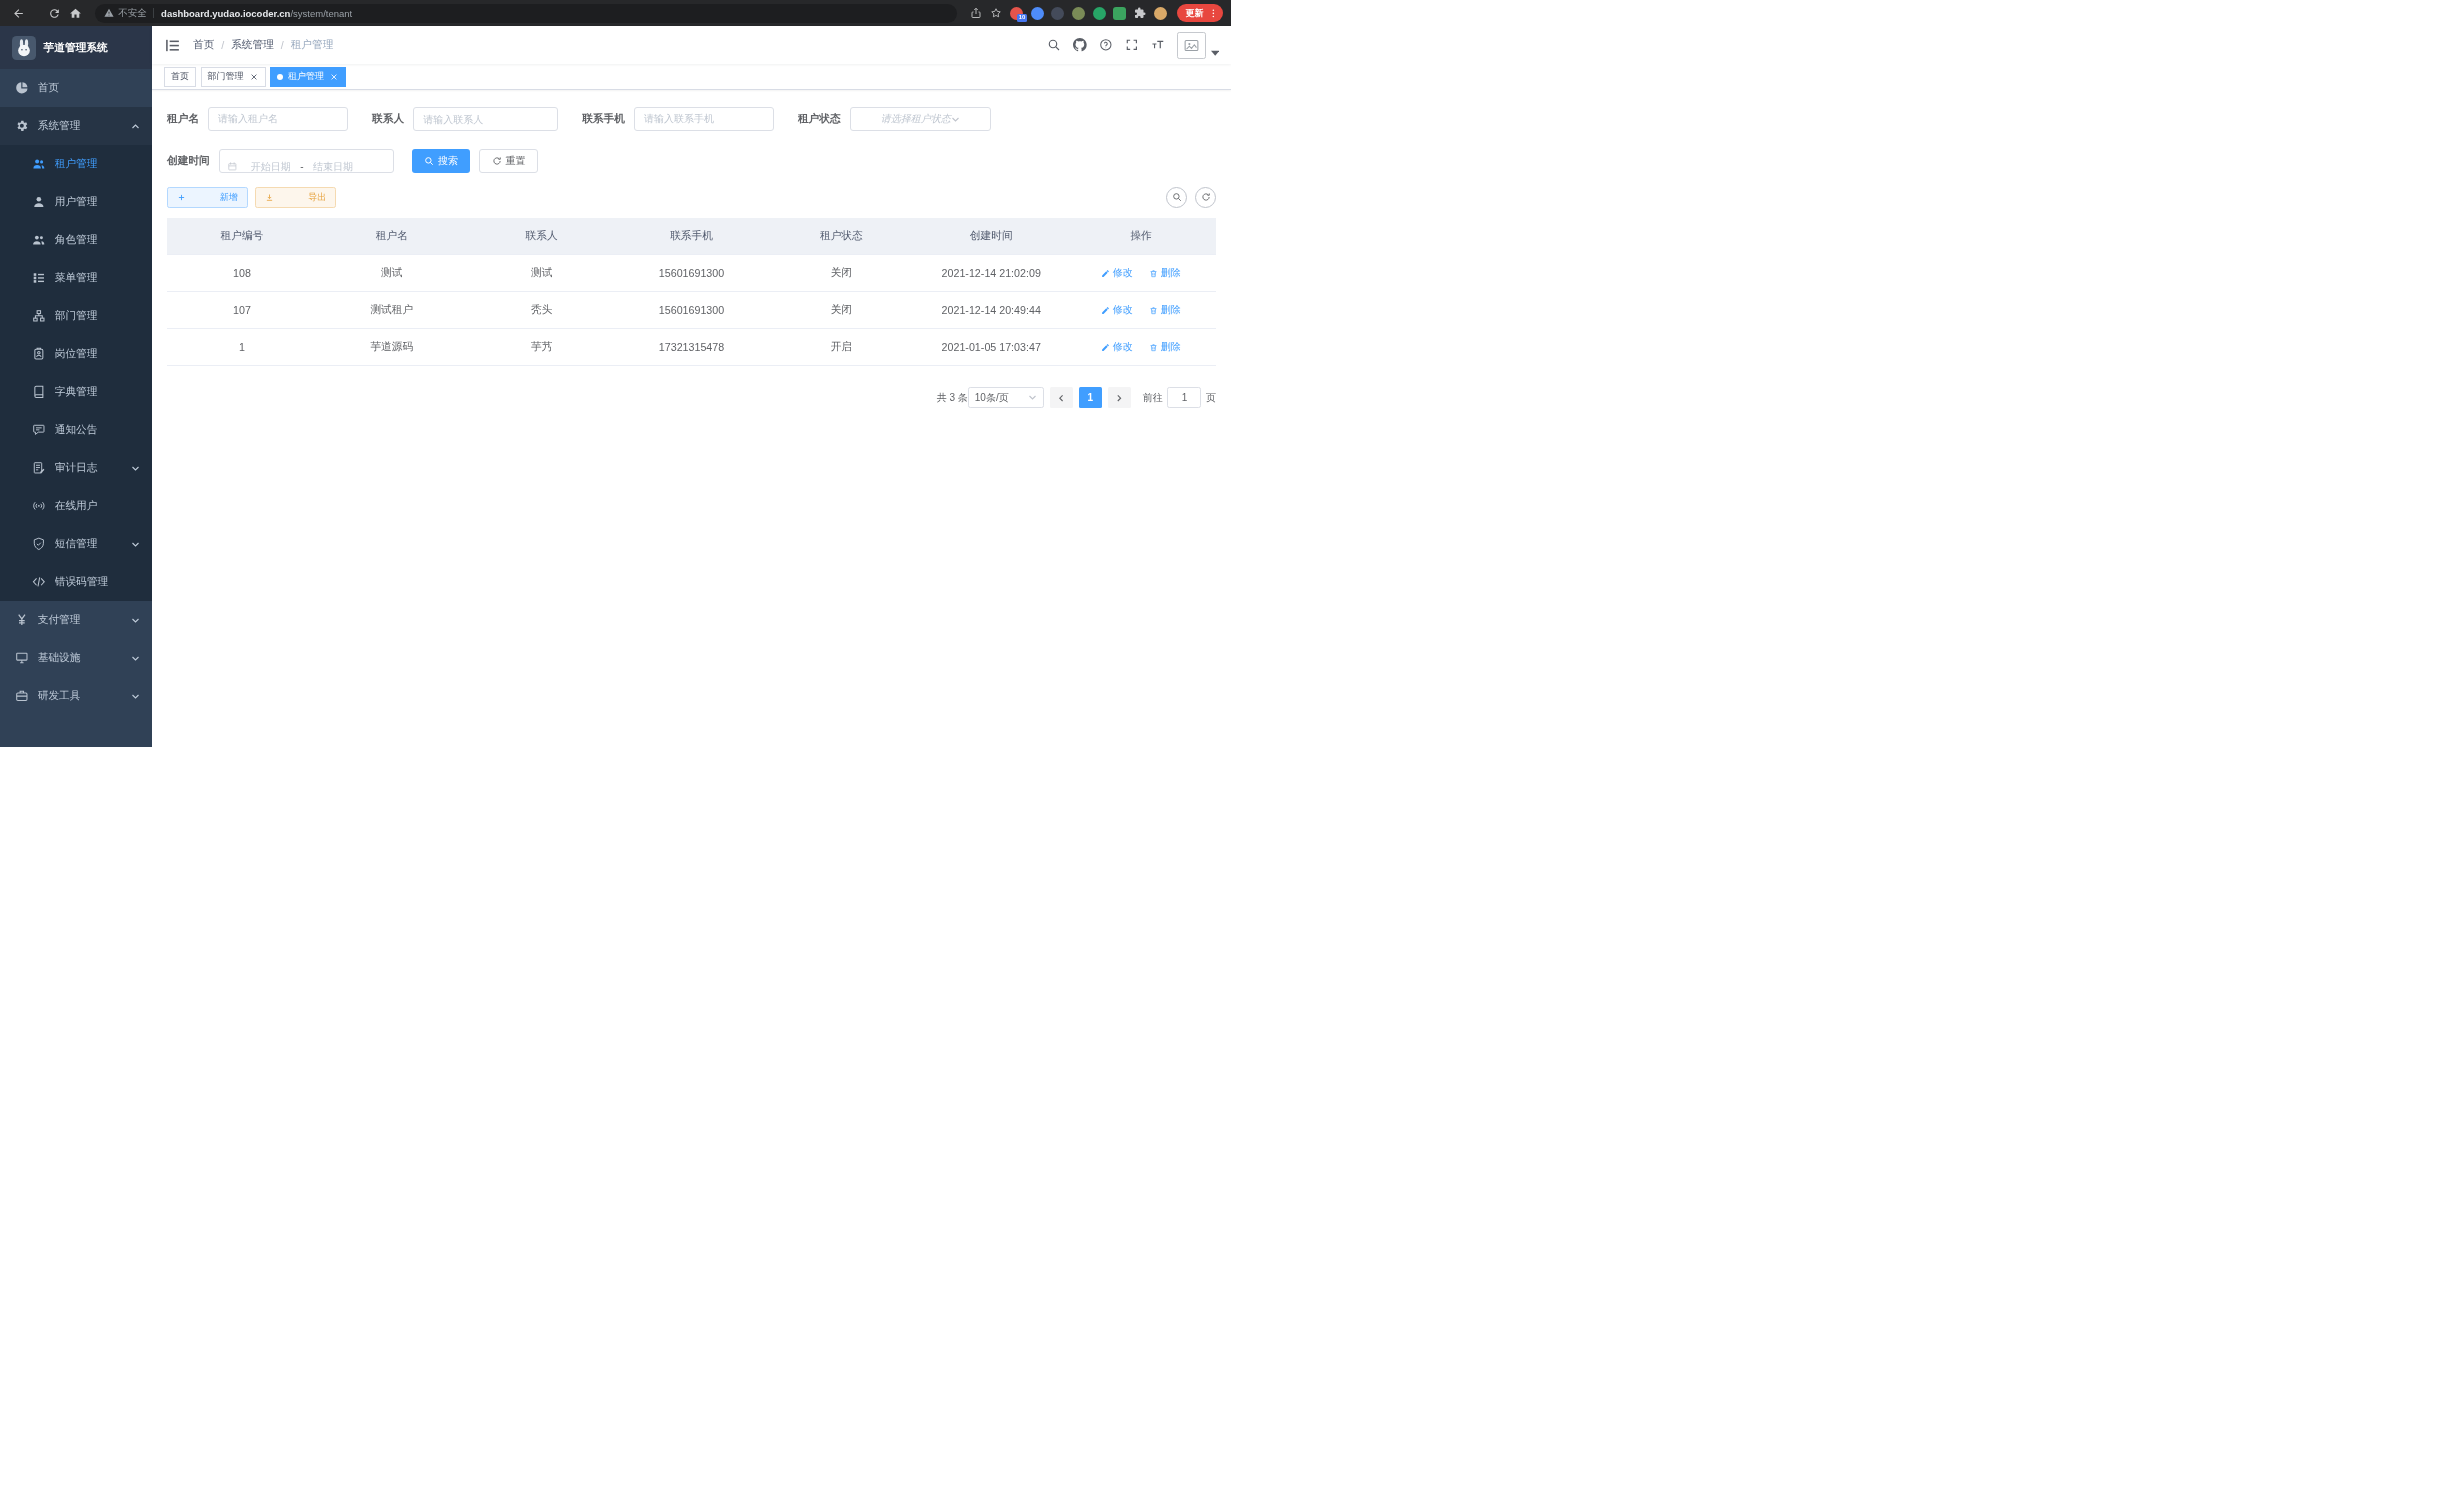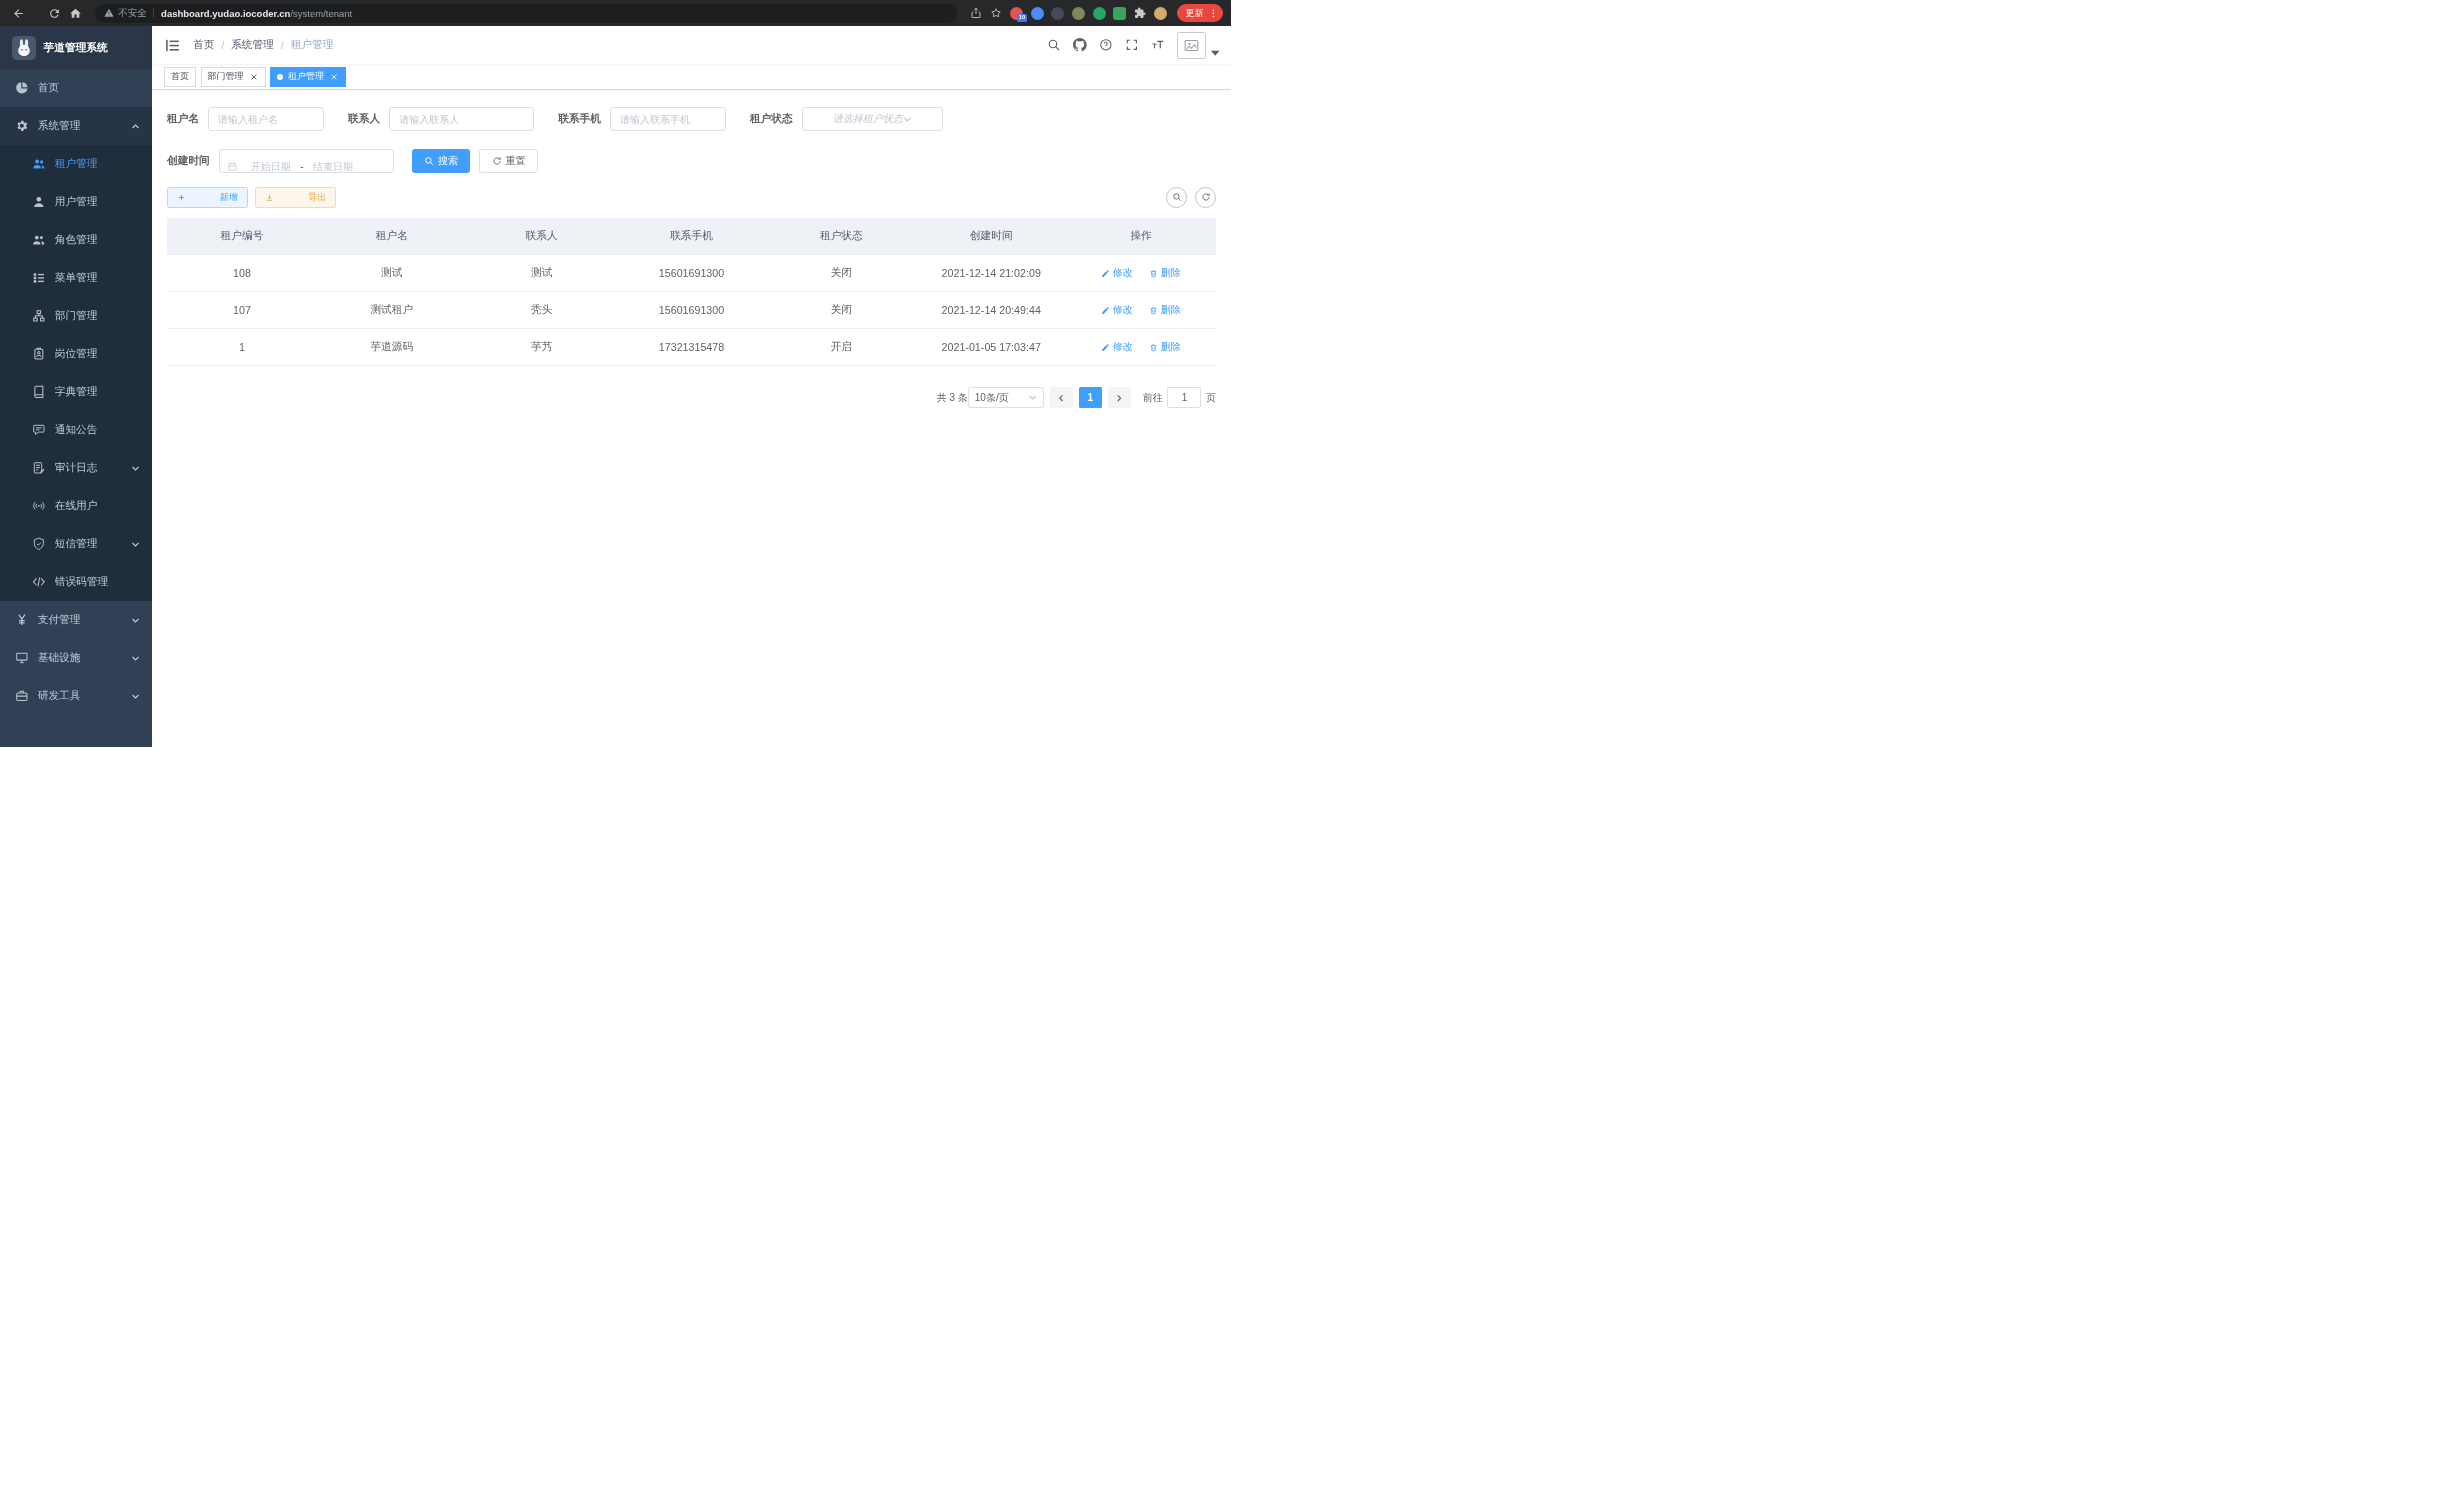--- a/index.html
+++ b/index.html
@@ -17,21 +17,21 @@
   .omnibox .sec-label { margin: 0 6px 0 4.6px; }
   .omnibox .divider { width: 0.8px; height: 10px; background: #3c4043; margin-right: 7.6px; }
   .omnibox .host { color: #e8eaed; font-weight: bold; }
   .omnibox .path { color: #9aa0a6; }
   .chrome-right { display: flex; align-items: center; flex: 0 0 auto; }
   .chrome-icon { width: 20px; height: 20px; display: flex; align-items: center; justify-content: center; color: #c8c9cb; }
   .chrome-icon svg { width: 12px; height: 12px; }
   .ext-dot { width: 13px; height: 13px; border-radius: 50%; margin: 0 3.8px; position: relative; flex: 0 0 auto; }
   .ext-badge { position: absolute; right: -3.8px; bottom: -2.3px; background: #4677f2; color: #fff; font-size: 6px; line-height: 7.6px; padding: 0 1.5px; border-radius: 1.5px; font-weight: bold; }
   .ext-square { border-radius: 3px; }
-  .update-btn { height: 17.5px; background: #e8473f; color: #fff; border-radius: 9px; display: flex; align-items: center; padding: 0 4.6px 0 9px; font-size: 9px; font-weight: normal; margin-left: 6px; }
+  .update-btn { height: 17.5px; background: #e8473f; color: #fff; border-radius: 9px; display: flex; align-items: center; padding: 0 4.6px 0 9px; font-size: 9px; font-weight: bold; margin-left: 6px; }
   .update-btn .kebab { margin-left: 4.6px; color: #fff; }
   .update-btn .kebab svg { width: 10.7px; height: 10.7px; }
 
   
   .app { display: flex; height: 721px; }
 
   
   .sidebar { width: 152px; background: #304156; color: #bfcbd9; flex: 0 0 auto; overflow: hidden; }
   .logo-bar { height: 43px; display: flex; align-items: center; padding-left: 12px; background: #2b3649; }
   .logo-img { width: 24px; height: 24px; border-radius: 4.6px; background: #48586d; display: flex; align-items: center; justify-content: center; overflow: hidden; }
@@ -75,21 +75,21 @@
   .tag .close svg { width: 6px; height: 6px; }
   .tag.active { background: #409EFF; border-color: #409EFF; color: #fff; }
 
   
   .content { flex: 1; padding: 17px 15px; overflow: hidden; }
   .filter-row { display: flex; align-items: center; margin-bottom: 18px; }
   .filter-item { display: flex; align-items: center; margin-right: 24px; }
   .flabel { font-size: 10.7px; font-weight: bold; color: #606266; margin-right: 9px; white-space: nowrap; }
   .tbox { height: 24px; border: 0.8px solid #dcdfe6; border-radius: 3px; background: #fff; font-size: 10px; color: #606266; padding: 0 9px; outline: none; font-family: "Liberation Sans", sans-serif; }
   input.tbox::placeholder, .bare::placeholder { color: #bfc6d0; }
-  .w176 { width: 116px; } .w190 { width: 145px; } .w185 { width: 141px; }
+  .w176 { width: 140px; font-family: Liberation Mono, monospace; } .w190 { width: 145px; } .w185 { width: 141px; }
   .selectbox { display: flex; align-items: center; justify-content: center; cursor: pointer; font-style: italic; }
   .selectbox .ph { color: #bfc6d0; }
   .selectbox .caret { color: #c0c4cc; } .caret svg { width: 9px; height: 9px; }
   .date-range { width: 175px; display: flex; align-items: flex-end; padding: 0 7.6px; }
   .date-range .cal { color: #c0c4cc; margin-right: 4.6px; } .date-range .cal svg { width: 10.7px; height: 10.7px; }
   .bare { border: none; outline: none; width: 56px; font-size: 10px; color: #606266; text-align: center; background: transparent; font-family: "Liberation Sans", sans-serif; }
   .range-sep { color: #606266; margin: 0 1.5px; font-size: 10px; }
   .btn { height: 24px; border-radius: 3px; display: inline-flex; align-items: center; justify-content: center; font-size: 10px; padding: 0 11.4px; cursor: pointer; border: 0.8px solid transparent; text-align: right; }
   .btn svg { width: 10px; height: 10px; margin-right: 3.8px; }
   .btn-primary { background: #409EFF; color: #fff; margin-left: 9px; }

